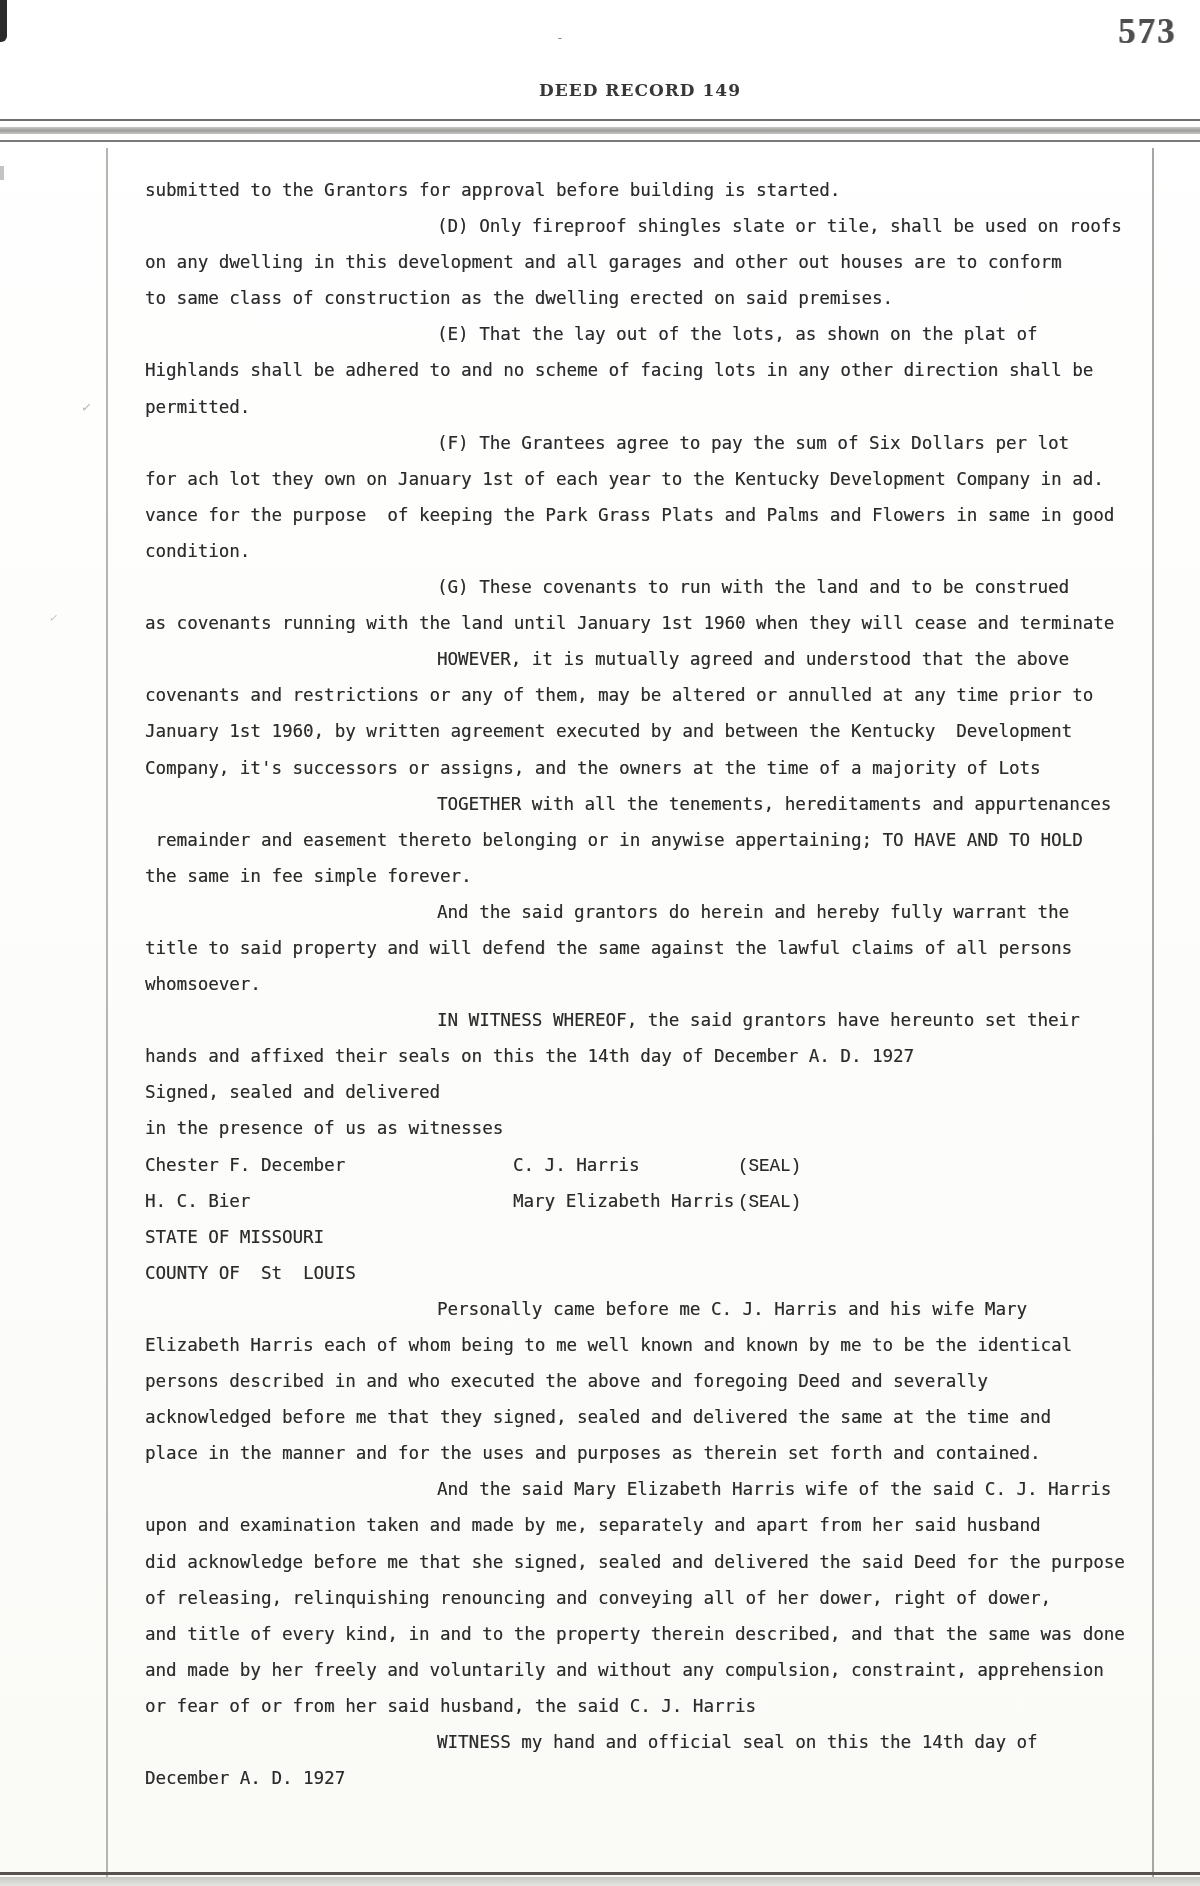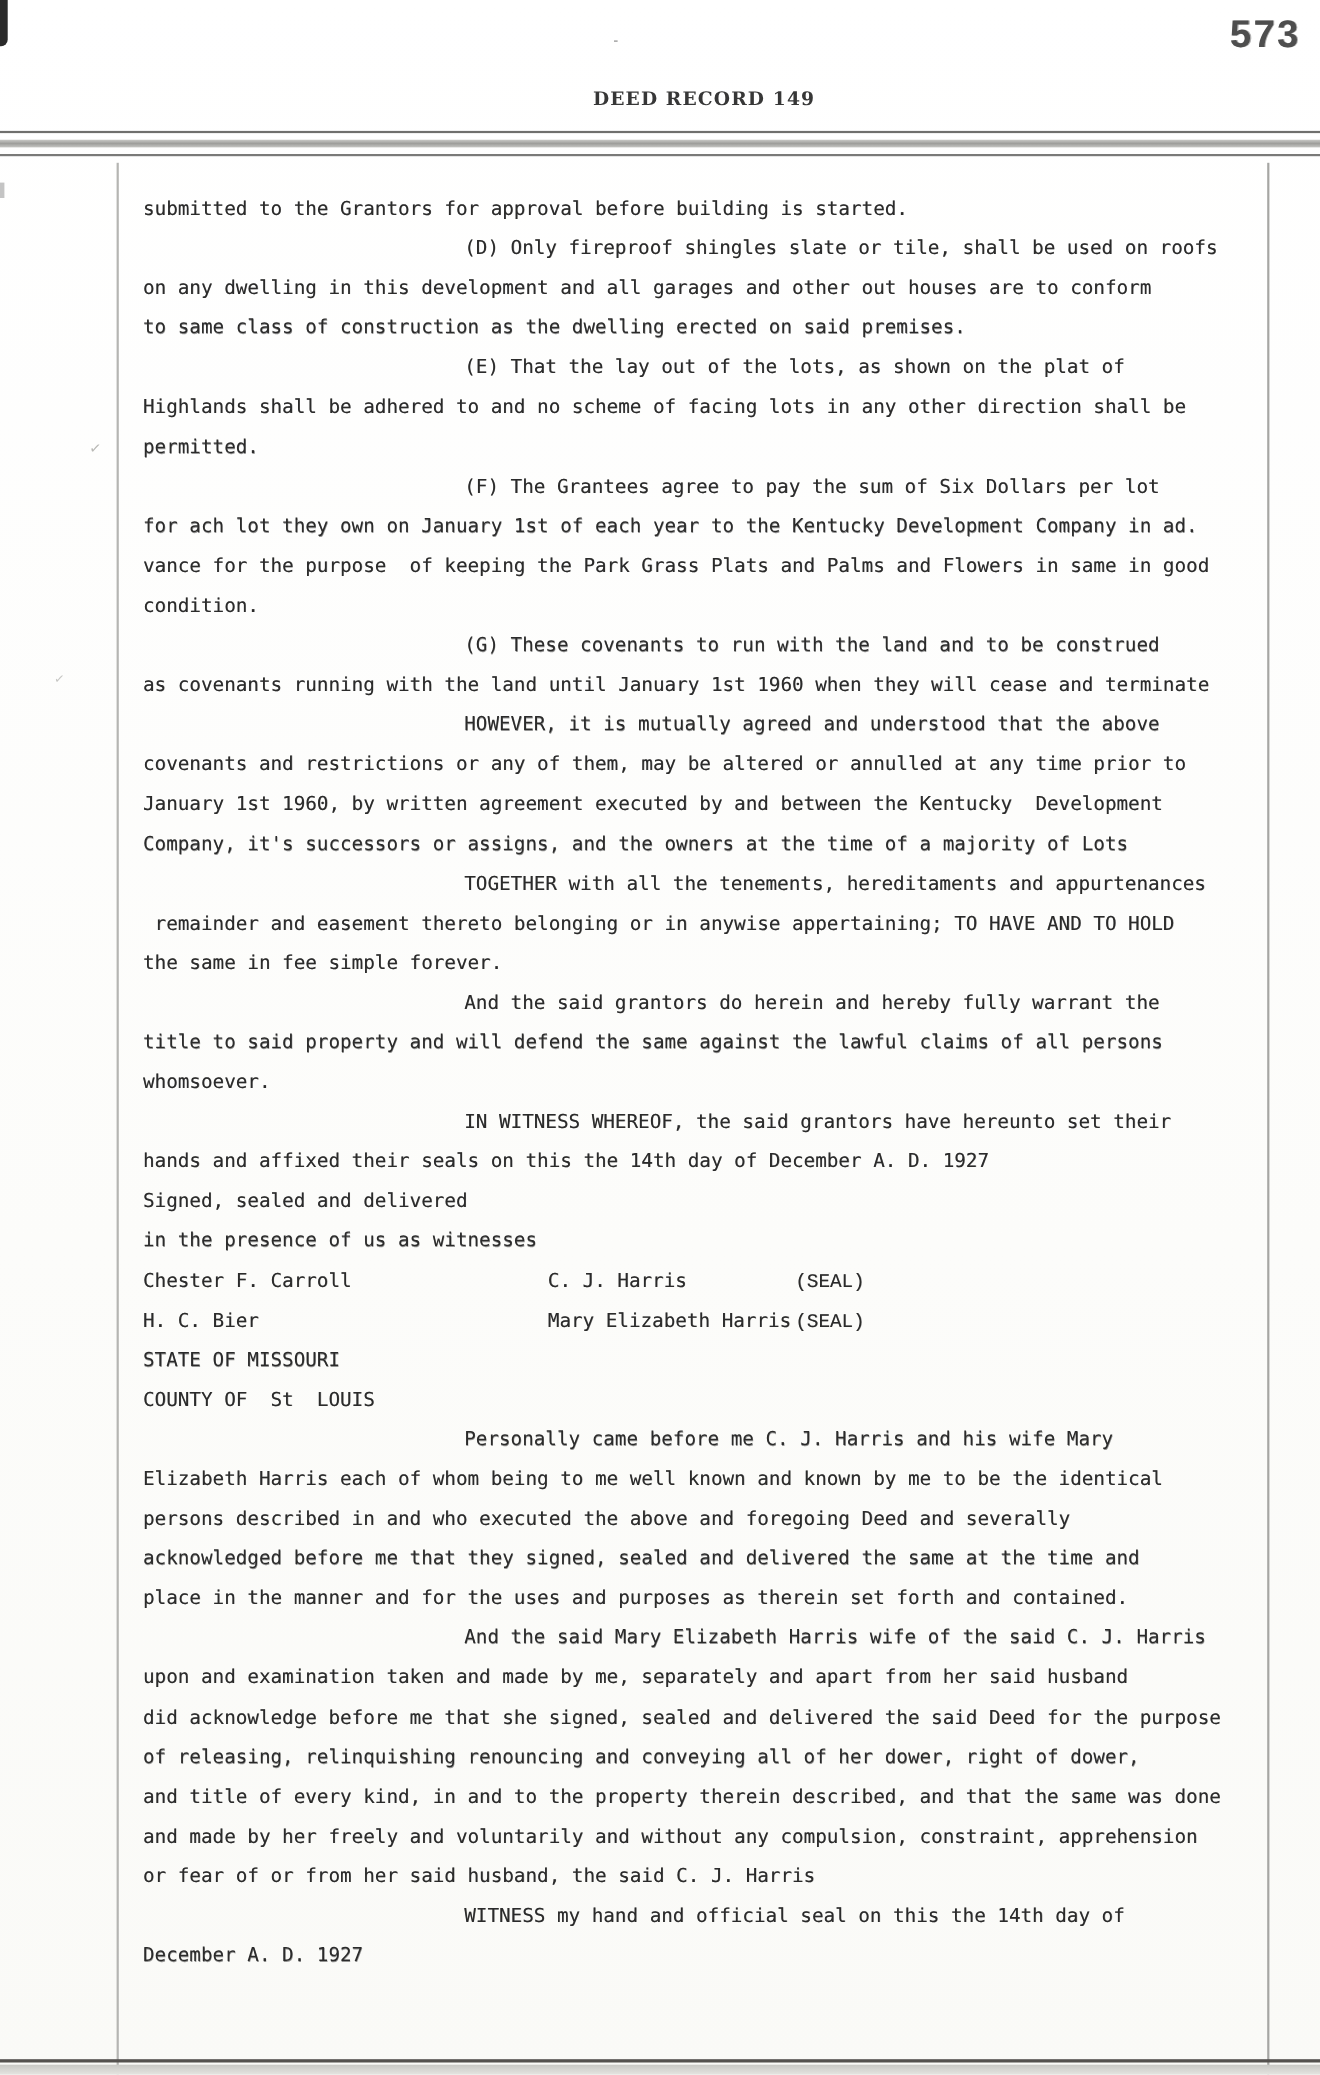--- a/index.html
+++ b/index.html
@@ -12,21 +12,21 @@
   
   .corner-sliver { position:absolute; left:0; top:0; width:7px; height:42px; background:#2a2a2a; border-bottom-right-radius:6px; }
   .left-edge-tick { position:absolute; left:0px; top:166px; width:4px; height:14px; background:#8a8a8a; opacity:.5; }
   .tiny-dash { position:absolute; left:556px; top:30px; color:#8a8a8a; font-size:13px; }
   .margin-mark { position:absolute; color:#b9b9b6; font-size:15px; transform:rotate(6deg); }
   .mark-1 { left:82px; top:398px; }
   .mark-2 { left:50px; top:610px; font-size:13px; opacity:.8; }
 
   .page-number {
     position:absolute; left:1118px; top:12px;
-    font-family:Liberation Sans, sans-serif; font-weight:700;
+    font-family:Liberation Serif, serif; font-weight:700;
     font-size:35px; letter-spacing:2px; color:#4e4e4e;
     text-shadow:1px 0 0 rgba(80,80,80,.45);
   }
   .header-title {
     position:absolute; left:40px; top:80px; width:1200px; text-align:center;
     font-family:"DejaVu Serif", serif; font-weight:700;
     font-size:17px; letter-spacing:1px; color:#373737;
   }
   
   .rule { position:absolute; left:0; width:1200px; }
@@ -41,21 +41,21 @@
   .rule-bottom { top:1872px; height:3px; background:#55524f; }
   .bottom-band { position:absolute; left:0; top:1877px; width:1200px; height:9px;
                  background:linear-gradient(180deg,#c8c8c4,#e4e4e0); }
 
   
   .textblock {
     position:absolute; left:130px; top:172px; width:1030px;
     font-size:17.5px; color:#2b2b2b;
     text-shadow:0.3px 0.3px 0.6px rgba(45,45,45,.5);
   }
-  .line { white-space:pre; height:36.1px; line-height:36.1px; }
+  .line { white-space:pre; height:36.1px; line-height:36.1px;margin-left:15px; }
   .line.indent { padding-left:292px; }
   .wit    { display:inline-block; width:368px; }
   .signer { display:inline-block; min-width:225px; }
   .seal   { display:inline-block;font-family:Liberation Mono, monospace; }
 </style>
 </head>
 <body>
 
 <div class="page">
 
@@ -97,21 +97,21 @@
       <div class="line indent">TOGETHER with all the tenements, hereditaments and appurtenances</div>
       <div class="line"> remainder and easement thereto belonging or in anywise appertaining; TO HAVE AND TO HOLD</div>
       <div class="line">the same in fee simple forever.</div>
       <div class="line indent">And the said grantors do herein and hereby fully warrant the</div>
       <div class="line">title to said property and will defend the same against the lawful claims of all persons</div>
       <div class="line">whomsoever.</div>
       <div class="line indent">IN WITNESS WHEREOF, the said grantors have hereunto set their</div>
       <div class="line">hands and affixed their seals on this the 14th day of December A. D. 1927</div>
       <div class="line">Signed, sealed and delivered</div>
       <div class="line">in the presence of us as witnesses</div>
-      <div class="line"><span class="wit">Chester F. Carroll</span><span class="signer">C. J. Harris</span><span class="seal">(SEAL)</span></div>
+      <div class="line"><span class="wit">Chester F. December</span><span class="signer">C. J. Harris</span><span class="seal">(SEAL)</span></div>
       <div class="line"><span class="wit">H. C. Bier</span><span class="signer">Mary Elizabeth Harris</span><span class="seal">(SEAL)</span></div>
       <div class="line">STATE OF MISSOURI</div>
       <div class="line">COUNTY OF  St  LOUIS</div>
       <div class="line indent">Personally came before me C. J. Harris and his wife Mary</div>
       <div class="line">Elizabeth Harris each of whom being to me well known and known by me to be the identical</div>
       <div class="line">persons described in and who executed the above and foregoing Deed and severally</div>
       <div class="line">acknowledged before me that they signed, sealed and delivered the same at the time and</div>
       <div class="line">place in the manner and for the uses and purposes as therein set forth and contained.</div>
       <div class="line indent">And the said Mary Elizabeth Harris wife of the said C. J. Harris</div>
       <div class="line">upon and examination taken and made by me, separately and apart from her said husband</div>

